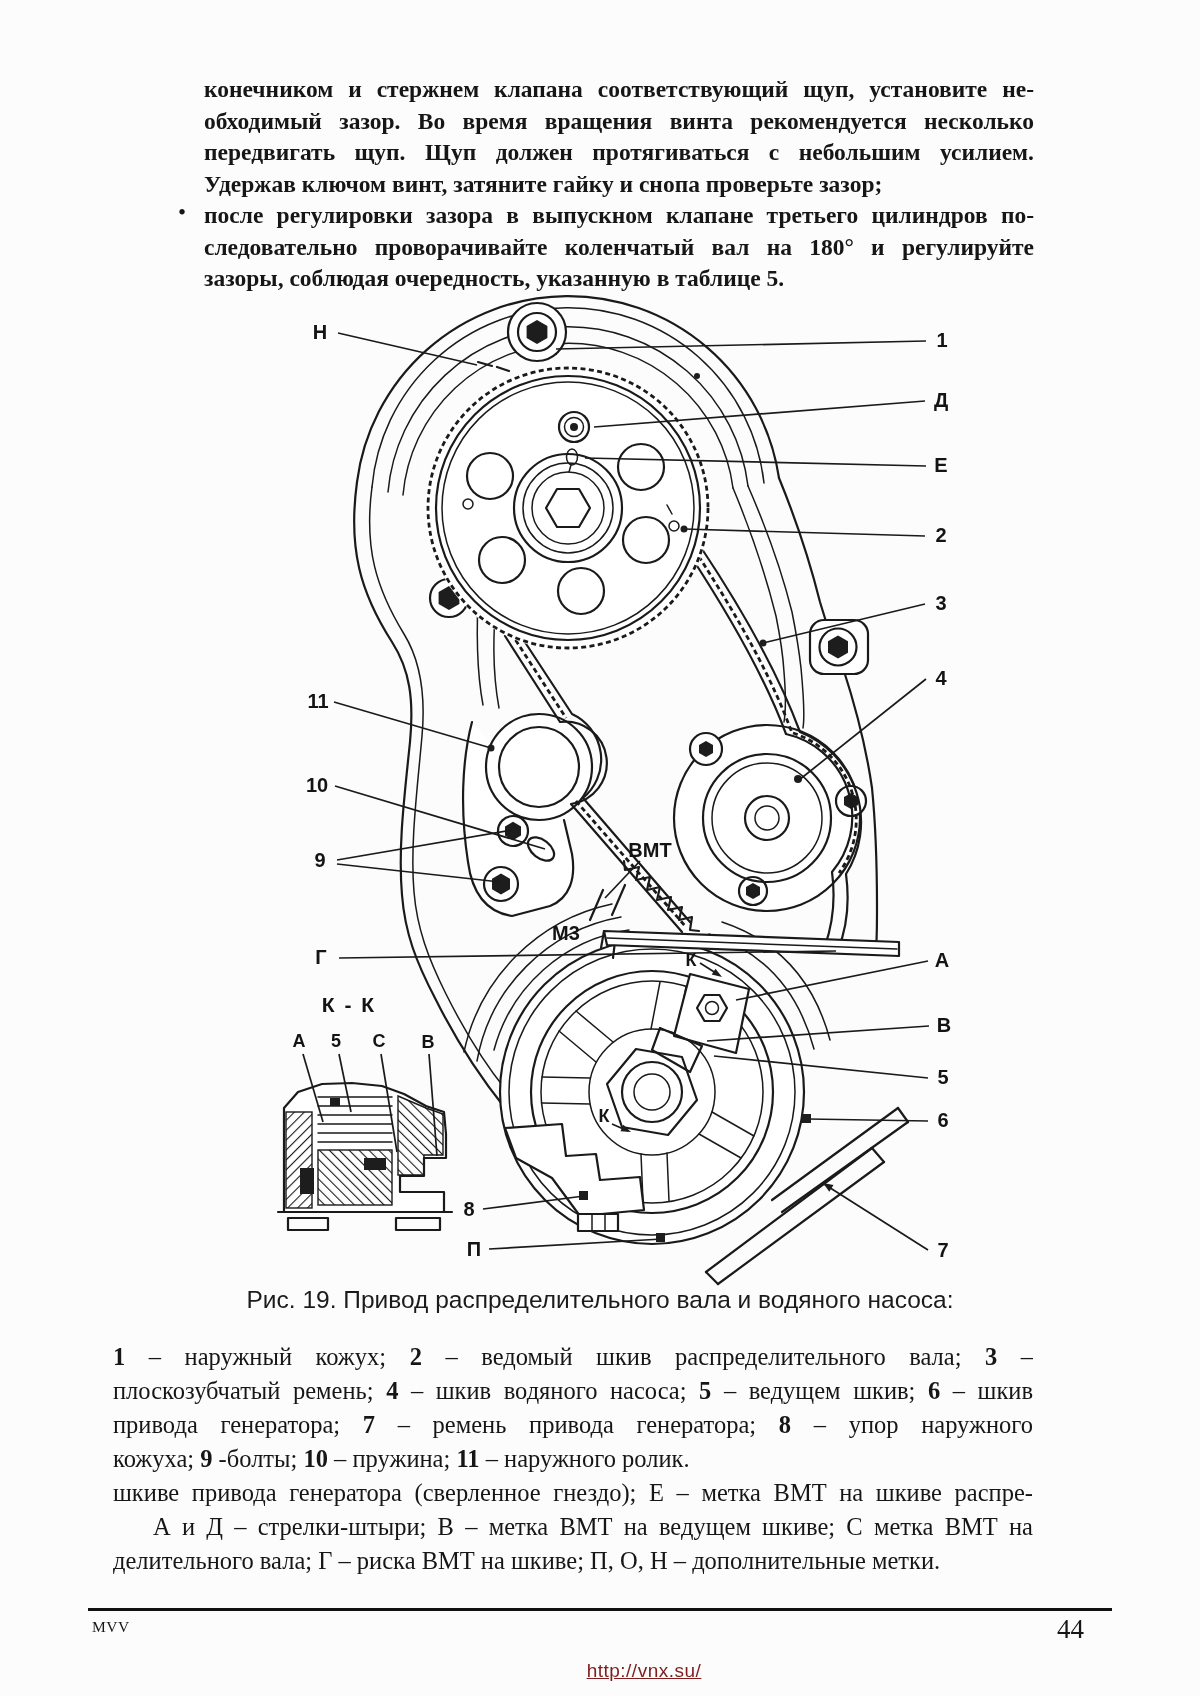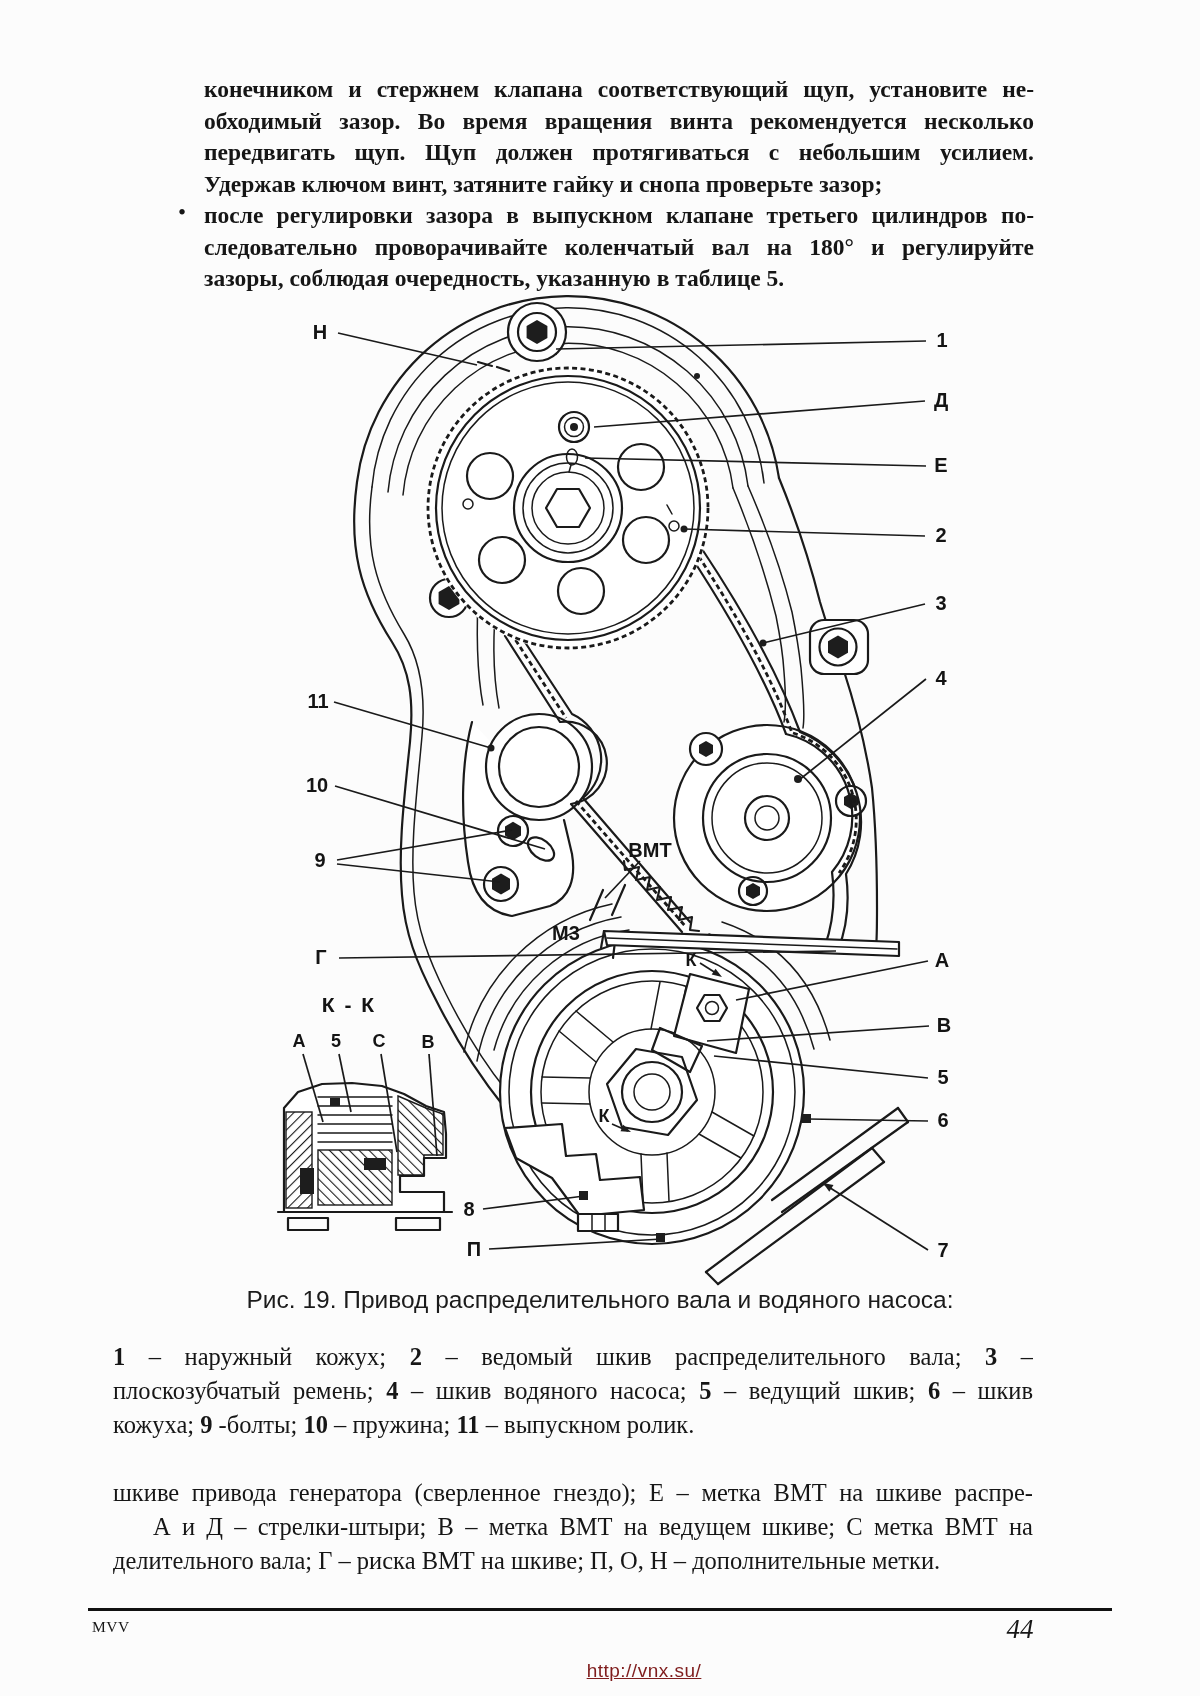--- a/index.html
+++ b/index.html
@@ -330,28 +330,29 @@
     <div class="jline">после регулировки зазора в выпускном клапане третьего цилиндров по-</div>
     <div class="jline">следовательно проворачивайте коленчатый вал на 180° и регулируйте</div>
     <div class="jline last">зазоры, соблюдая очередность, указанную в таблице 5.</div>
   </div>
   <div class="bullet" style="left:178px;top:200px;">•</div>
 
   <div class="abs caption" style="top:1286px;">Рис. 19. Привод распределительного вала и водяного насоса:</div>
 
   <div class="jblock legend-text" style="left:113px;top:1340px;width:920px;">
     <div class="jline"><b>1</b><span> – наружный кожух; </span><b>2</b><span> – ведомый шкив распределительного вала; </span><b>3</b><span> –</span></div>
-    <div class="jline"><span>плоскозубчатый ремень; </span><b>4</b><span> – шкив водяного насоса; </span><b>5</b><span> – ведущий шкив; </span><b>6</b><span> – шкив</span></div>
-    <div class="jline last"><span>кожуха; </span><b>9</b><span> -болты; </span><b>10</b><span> – пружина; </span><b>11</b><span> – выпускном ролик.</span></div>
+    <div class="jline"><span>плоскозубчатый ремень; </span><b>4</b><span> – шкив водяного насоса; </span><b>5</b><span> – ведущем шкив; </span><b>6</b><span> – шкив</span></div>
+    <div class="jline"><span>привода генератора; </span><b>7</b><span> – ремень привода генератора; </span><b>8</b><span> – упор наружного</span></div>
+    <div class="jline last"><span>кожуха; </span><b>9</b><span> -болты; </span><b>10</b><span> – пружина; </span><b>11</b><span> – наружного ролик.</span></div>
   </div>
 
   <div class="jblock legend-text" style="left:113px;top:1476px;width:920px;">
     <div class="jline">шкиве привода генератора (сверленное гнездо); Е – метка ВМТ на шкиве распре-</div>
     <div class="jline" style="text-indent:40px;">А и Д – стрелки-штыри; В – метка ВМТ на ведущем шкиве; С метка ВМТ на</div>
     <div class="jline last">делительного вала; Г – риска ВМТ на шкиве; П, О, Н – дополнительные метки.</div>
   </div>
 
   <div class="abs" style="left:88px;top:1608px;width:1024px;height:3px;background:#111;"></div>
   <div class="tline footer-left" style="left:92px;top:1618px;">MVV</div>
-  <div class="tline footer-page" style="left:984px;top:1614px;width:72px;text-align:center;font-style:italic;">44</div>
+  <div class="tline footer-page" style="left:1012px;top:1614px;width:72px;text-align:right;">44</div>
   <div class="abs watermark" style="top: 1660px; width: 100%; text-align: center; color: #7f1d1d; padding-left: 44px;" id="watermark">http://vnx.su/</div>
 
 </div>
 
 </body></html>

